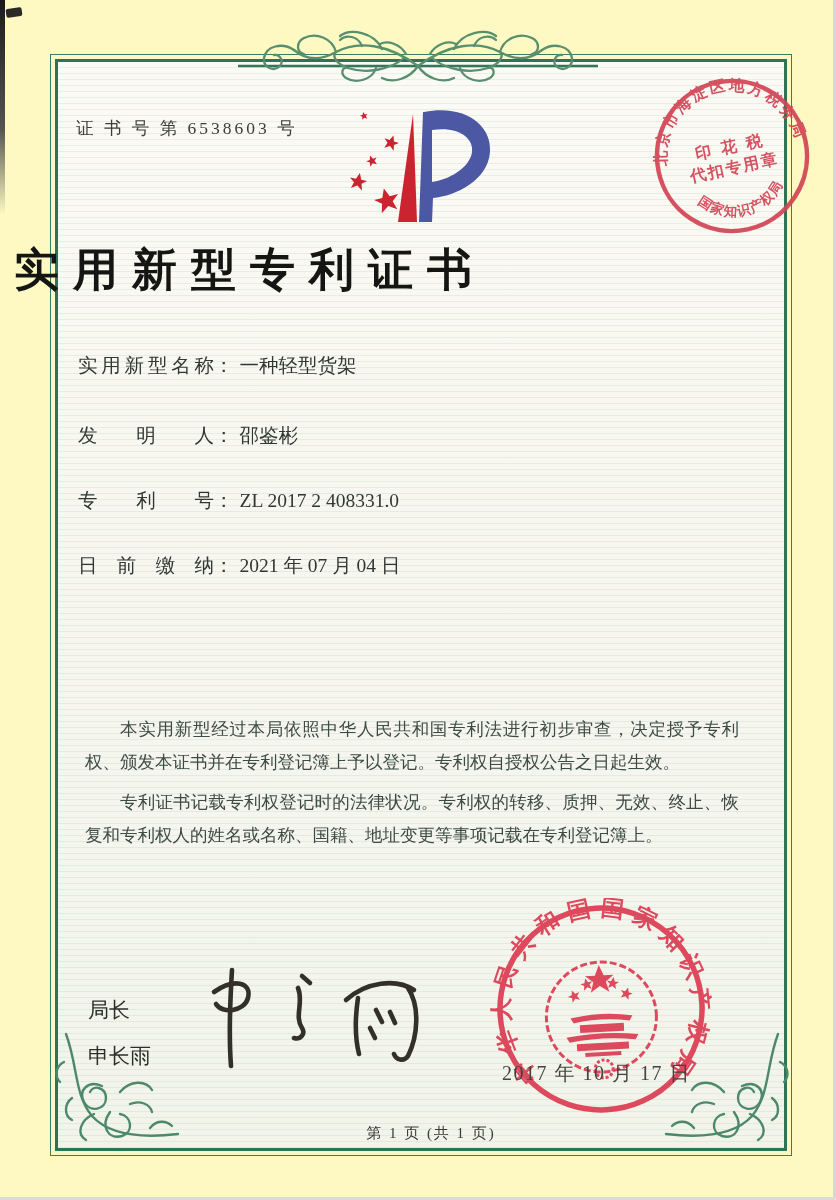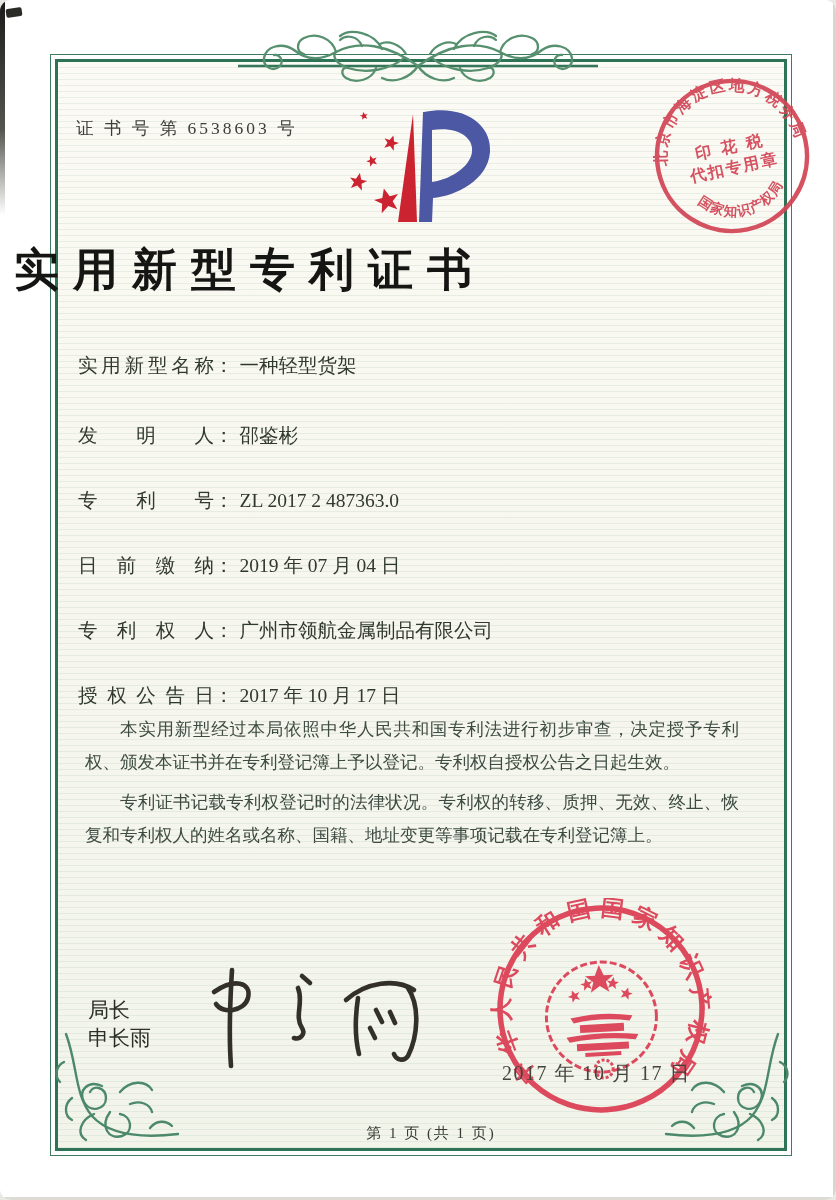--- a/index.html
+++ b/index.html
@@ -1,17 +1,17 @@
 <!DOCTYPE html>
 <html><head>
 <meta charset="utf-8">
 <style>
   html,body{margin:0;padding:0;background:#e8e8e4;}
-  .page{position:relative;width:836px;height:1200px;margin:0 auto;background:#ffffff;
-        font-family:"Liberation Serif","DejaVu Serif",serif;overflow:hidden;border-radius:11px;}
+  .page{position:relative;width:836px;height:1200px;margin:0 auto;background:#fef9c3;
+        font-family:"Liberation Serif","DejaVu Serif",serif;overflow:hidden;}
   
   .edge-left{position:absolute;left:0;top:0;width:5px;height:215px;
              background:linear-gradient(180deg,#1a1a1a 0%,#55554f 60%,rgba(85,85,79,0) 100%);}
   .edge-corner{position:absolute;left:6px;top:8px;width:16px;height:9px;background:#2a2a26;
                transform:rotate(-8deg);border-radius:2px;}
   .edge-right{position:absolute;right:0;top:0;width:3px;height:100%;background:#d8d7cf;}
   .edge-bottom{position:absolute;left:0;bottom:0;width:100%;height:3px;background:#dddcd4;}
   .ink-dot{position:absolute;left:689px;top:185px;width:6px;height:7px;background:#221f1c;border-radius:50%;}
   .ink-mark{position:absolute;left:697px;top:228px;width:9px;height:11px;background:#181511;
             clip-path:polygon(0 0,100% 35%,55% 100%);}
@@ -34,21 +34,21 @@
   .page-title{position:absolute;left:0;top:240px;width:100%;text-align:left;font-size:45px;
               font-weight:700;letter-spacing:14px;text-indent:14px;color:#151513;z-index:4;}
   .field-row{position:absolute;left:78px;font-size:19.5px;color:#30382f;z-index:4;white-space:nowrap;}
   .flabel{display:inline-block;width:136px;text-align:justify;text-align-last:justify;}
   .fcolon{margin-right:6px;}
   #fr0{top:352px}#fr1{top:422px}#fr2{top:487px}#fr3{top:552px}#fr4{top:617px}#fr5{top:682px}
   .body-text{position:absolute;left:78px;top:706px;width:668px;z-index:4;
              font-size:17.5px;line-height:33px;color:#3d4b42;text-align:justify;}
   .body-text p{margin:7px;text-indent:2em;}
   .officials{position:absolute;left:88px;top:996px;z-index:4;color:#2e2e29;font-size:21px;}
-  .officials .name{}
+  .officials .name{margin-top:18px;}
   .signature{position:absolute;left:198px;top:962px;z-index:6;}
   .stamp-cnipa{position:absolute;left:490px;top:898px;z-index:5;opacity:.95;}
   .stamp-date{position:absolute;left:502px;top:1060px;z-index:6;font-size:20px;color:#45433d;
               letter-spacing:1.5px;white-space:nowrap;}
   .page-footer{position:absolute;left:0;top:1124px;width:100%;text-align:center;font-size:15px;
                color:#3a3a35;z-index:4;letter-spacing:2px;padding-left:13px;}
   svg text{font-family:"Liberation Serif","DejaVu Serif",serif;}
 </style>
 </head>
 <body>
@@ -147,30 +147,24 @@
 
   <div class="page-title">实用新型专利证书</div>
 
   <div class="field-row" id="fr1">
     <span class="flabel">发明人</span><span class="fcolon">：</span><span>邵鉴彬</span>
   </div>
   <div class="field-row" id="fr0">
     <span class="flabel">实用新型名称</span><span class="fcolon">：</span><span>一种轻型货架</span>
   </div>
   <div class="field-row" id="fr2">
-    <span class="flabel">专利号</span><span class="fcolon">：</span><span>ZL 2017 2 487363.0</span>
+    <span class="flabel">专利号</span><span class="fcolon">：</span><span>ZL 2017 2 408331.0</span>
   </div>
   <div class="field-row" id="fr3">
-    <span class="flabel">日前缴纳</span><span class="fcolon">：</span><span>2019 年 07 月 04 日</span>
-  </div>
-  <div class="field-row" id="fr4">
-    <span class="flabel">专利权人</span><span class="fcolon">：</span><span>广州市领航金属制品有限公司</span>
-  </div>
-  <div class="field-row" id="fr5">
-    <span class="flabel">授权公告日</span><span class="fcolon">：</span><span>2017 年 10 月 17 日</span>
+    <span class="flabel">日前缴纳</span><span class="fcolon">：</span><span>2021 年 07 月 04 日</span>
   </div>
 
   <div class="body-text">
     <p>本实用新型经过本局依照中华人民共和国专利法进行初步审查，决定授予专利权、颁发本证书并在专利登记簿上予以登记。专利权自授权公告之日起生效。</p>
     <p>专利证书记载专利权登记时的法律状况。专利权的转移、质押、无效、终止、恢复和专利权人的姓名或名称、国籍、地址变更等事项记载在专利登记簿上。</p>
   </div>
 
   <div class="officials">
     <div>局长</div>
     <div class="name">申长雨</div>

